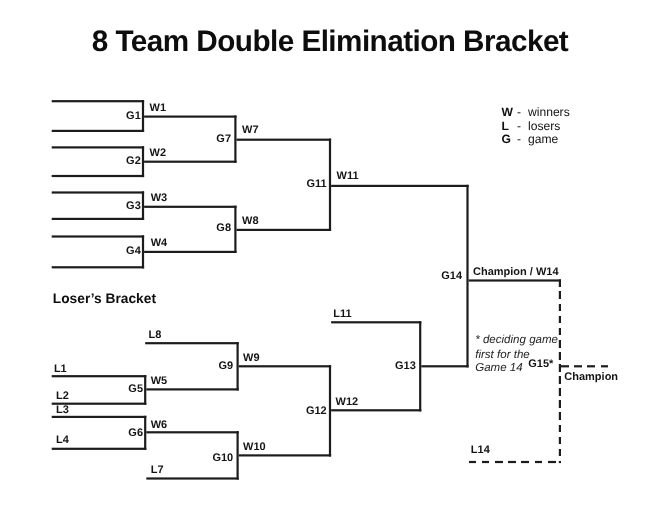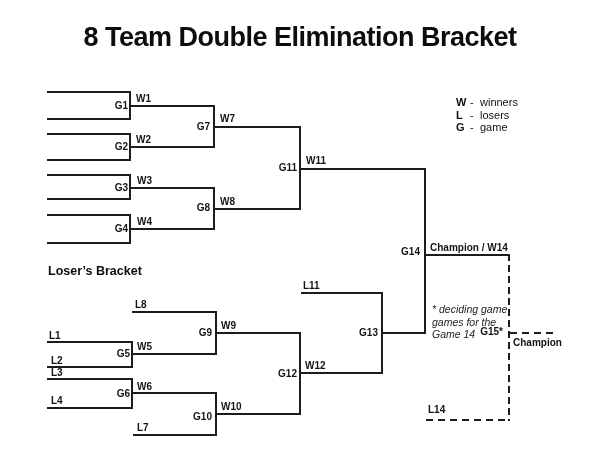--- a/index.html
+++ b/index.html
@@ -146,18 +146,18 @@
   <span class="lb" style="right:222px;top:328px">G13</span>
 
   <span class="lb" style="right:180px;top:247px">G14</span>
   <span class="lb" style="left:430px;top:243px">Champion / W14</span>
   <span class="lb" style="right:97px;top:327px">G15*</span>
   <span class="lb" style="left:513px;top:338px">Champion</span>
   <span class="lb" style="left:428px;top:405px">L14</span>
 
   <div class="note">
     <div>* deciding game</div>
-    <div>games  for the</div>
+    <div>first  for the</div>
     <div>Game 14</div>
   </div>
 
 
 </div>
 
 </body></html>

